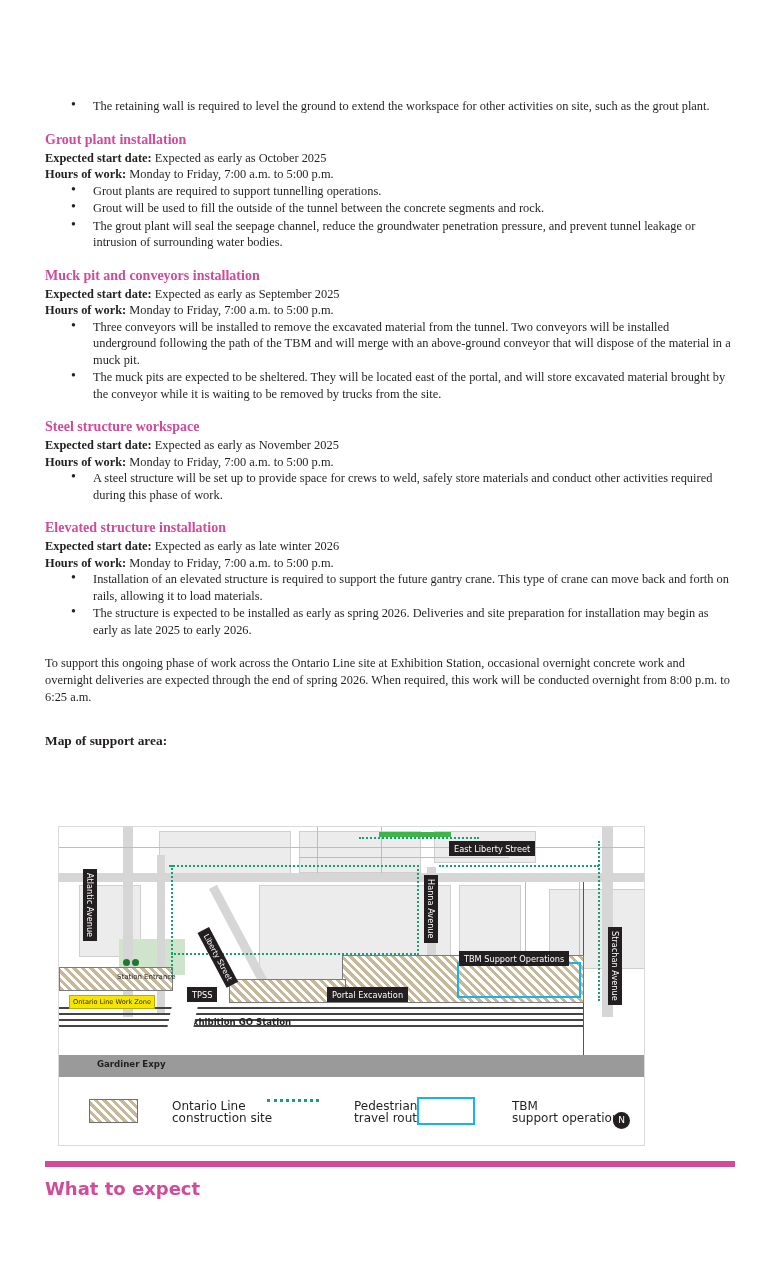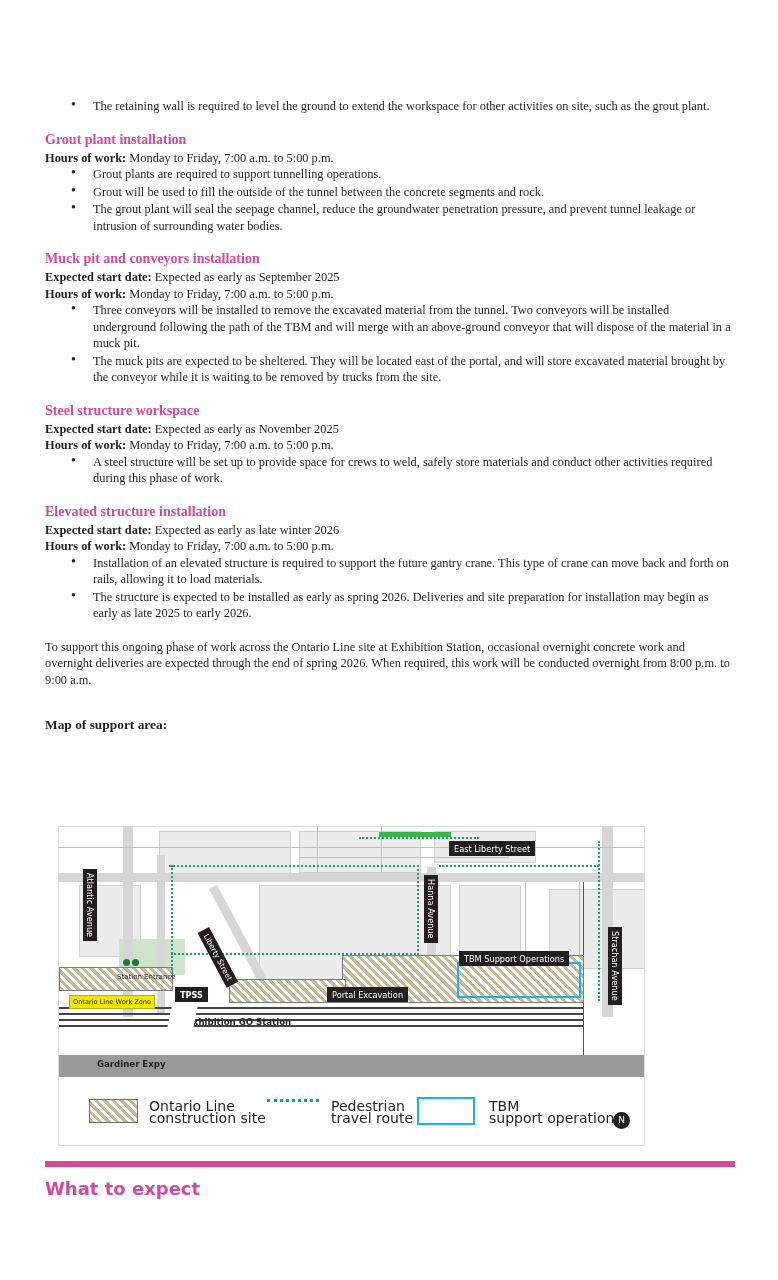--- a/index.html
+++ b/index.html
@@ -95,23 +95,24 @@
   .legend {
     position: absolute;
     left: 0; bottom: 0;
     width: 585px;
     height: 62px;
     background: #fff;
     border-top: 1px solid #ffffff;
   }
   .legend-item {
     position: absolute;
-    font-size: 14px;
+    font-size: 12px;
     line-height: 11.5px;
     color: #231f20;
+    margin-left: 23px;
   }
   .legend-swatch {
     position: absolute;
     width: 47px;
     height: 22px;
   }
   .sw-hatch {
     background: repeating-linear-gradient(45deg, #c8b89a 0 3px, #ffffff 3px 6px);
     border: 1px solid #6e6e6e;
   }
@@ -274,20 +275,21 @@
   <div class="content">
 
     <ul class="bullets">
       <li>The retaining wall is required to level the ground to extend the workspace for other activities on site, such as the grout plant.</li>
     </ul>
 
     <div class="spacer-lg"></div>
 
     <div class="block">
       <h3 class="sub">Grout plant installation</h3>
+      <p class="meta"><b>Expected start date:</b><span> Expected as early as October 2025</span></p>
       <p class="meta"><b>Hours of work:</b><span> Monday to Friday, 7:00 a.m. to 5:00 p.m.</span></p>
       <ul class="bullets">
         <li>Grout plants are required to support tunnelling operations.</li>
         <li>Grout will be used to fill the outside of the tunnel between the concrete segments and rock.</li>
         <li>The grout plant will seal the seepage channel, reduce the groundwater penetration pressure, and prevent tunnel leakage or intrusion of surrounding water bodies.</li>
       </ul>
     </div>
 
     <div class="spacer-lg"></div>
 
@@ -319,21 +321,21 @@
       <p class="meta"><b>Expected start date:</b><span> Expected as early as late winter 2026</span></p>
       <p class="meta"><b>Hours of work:</b><span> Monday to Friday, 7:00 a.m. to 5:00 p.m.</span></p>
       <ul class="bullets">
         <li>Installation of an elevated structure is required to support the future gantry crane. This type of crane can move back and forth on rails, allowing it to load materials.</li>
         <li>The structure is expected to be installed as early as spring 2026.  Deliveries and site preparation for installation may begin as early as late 2025 to early 2026.</li>
       </ul>
     </div>
 
     <div class="spacer-lg"></div>
 
-    <p class="para">To support this ongoing phase of work across the Ontario Line site at Exhibition Station, occasional overnight concrete work and overnight deliveries are expected through the end of spring 2026. When required, this work will be conducted overnight from 8:00 p.m. to 9:00 a.m.</p>
+    <p class="para">To support this ongoing phase of work across the Ontario Line site at Exhibition Station, occasional overnight concrete work and overnight deliveries are expected through the end of spring 2026. When required, this work will be conducted overnight from 8:00 p.m. to 6:25 a.m.</p>
 
     <div class="spacer-md"></div>
 
     <p class="map-title">Map of support area:</p>
   </div>
 
   <div class="map-wrap" style="top:826px;position:absolute;">
     <div class="map-canvas">
 
       <div class="blockfill" style="left:100px;top:4px;width:130px;height:42px;"></div>
@@ -386,21 +388,21 @@
       <div style="position:absolute;left:320px;top:5px;width:72px;height:5px;background:#3cb54a;"></div>
 
       <div class="lbl" style="left:390px;top:14px;">East Liberty Street</div>
       <div class="lbl-v" style="left:24px;top:42px;">Atlantic Avenue</div>
       <div class="lbl-v" style="left:365px;top:48px;">Hanna Avenue</div>
       <div class="lbl-v" style="left:549px;top:100px;">Strachan Avenue</div>
       <div class="lbl-rot" style="left:150px;top:100px;transform:rotate(62deg);">Liberty Street</div>
 
       <div class="lbl" style="left:388px;top:124px;margin-left:12px;">TBM Support Operations</div>
       <div class="lbl" style="left:268px;top:160px;">Portal Excavation</div>
-      <div class="lbl" style="left:116px;top:160px;font-weight:bold;">TPSS</div>
+      <div class="lbl" style="left:128px;top:160px;">TPSS</div>
 
       <div class="lbl-sm" style="left:58px;top:146px;">Station Entrance</div>
       <div style="position:absolute;left:64px;top:132px;width:7px;height:7px;border-radius:50%;background:#1b7a2e;"></div>
       <div style="position:absolute;left:73px;top:132px;width:7px;height:7px;border-radius:50%;background:#1b7a2e;"></div>
 
       <div class="lbl-yellow" style="left:10px;top:168px;">Ontario Line Work Zone</div>
       <div class="lbl-plain" style="left:128px;top:190px;">Exhibition GO Station</div>
       <div class="lbl-plain" style="left:38px;top:232px;">Gardiner Expy</div>
 
       <div style="position:absolute;left:108px;top:176px;width:26px;height:52px;background:#ffffff;transform:skewX(-12deg);"></div>

